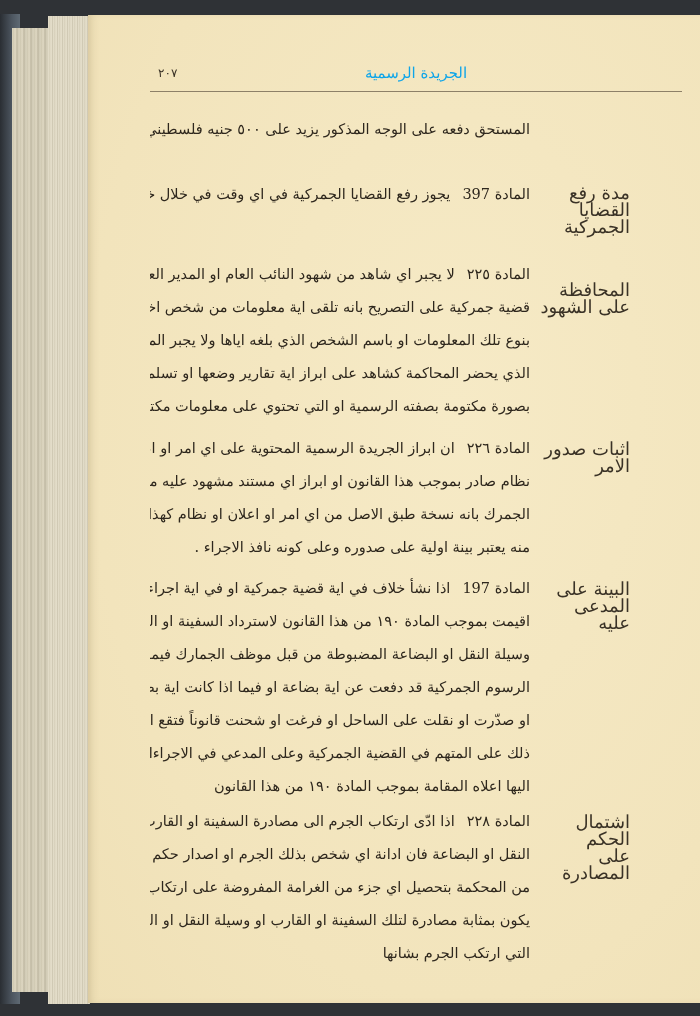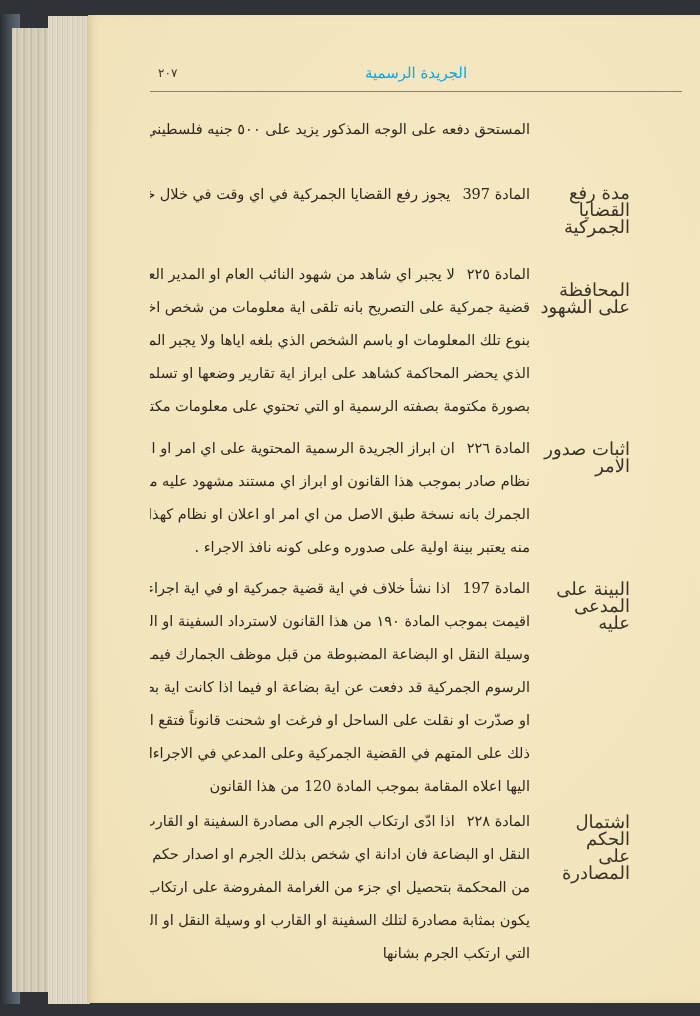--- a/index.html
+++ b/index.html
@@ -118,21 +118,21 @@
     <div>البينة على المدعى</div>
     <div>عليه</div>
   </div>
   <div class="body-text">
     <span class="line"><span class="art-no">المادة 197</span><span>اذا نشأ خلاف في اية قضية جمركية او في اية اجراءات</span></span>
     <span class="line">اقيمت بموجب المادة ١٩٠ من هذا القانون لاسترداد السفينة او القارب او</span>
     <span class="line">وسيلة النقل او البضاعة المضبوطة من قبل موظف الجمارك فيما اذا كانت</span>
     <span class="line">الرسوم الجمركية قد دفعت عن اية بضاعة او فيما اذا كانت اية بضاعة قد استوردت</span>
     <span class="line">او صدّرت او نقلت على الساحل او فرغت او شحنت قانوناً فتقع البينة في اثبات</span>
     <span class="line">ذلك على المتهم في القضية الجمركية وعلى المدعي في الاجراءات المشار</span>
-    <span class="line">اليها اعلاه المقامة بموجب المادة 120 من هذا القانون</span>
+    <span class="line">اليها اعلاه المقامة بموجب المادة ١٩٠ من هذا القانون</span>
   </div>
 </div>
 
 <div class="article" style="top:805px;">
   <div class="margin-note" style="top:8px;">
     <div>اشتمال الحكم</div>
     <div>على المصادرة</div>
   </div>
   <div class="body-text">
     <span class="line"><span class="art-no">المادة ٢٢٨</span><span>اذا ادّى ارتكاب الجرم الى مصادرة السفينة او القارب او وسيلة</span></span>

